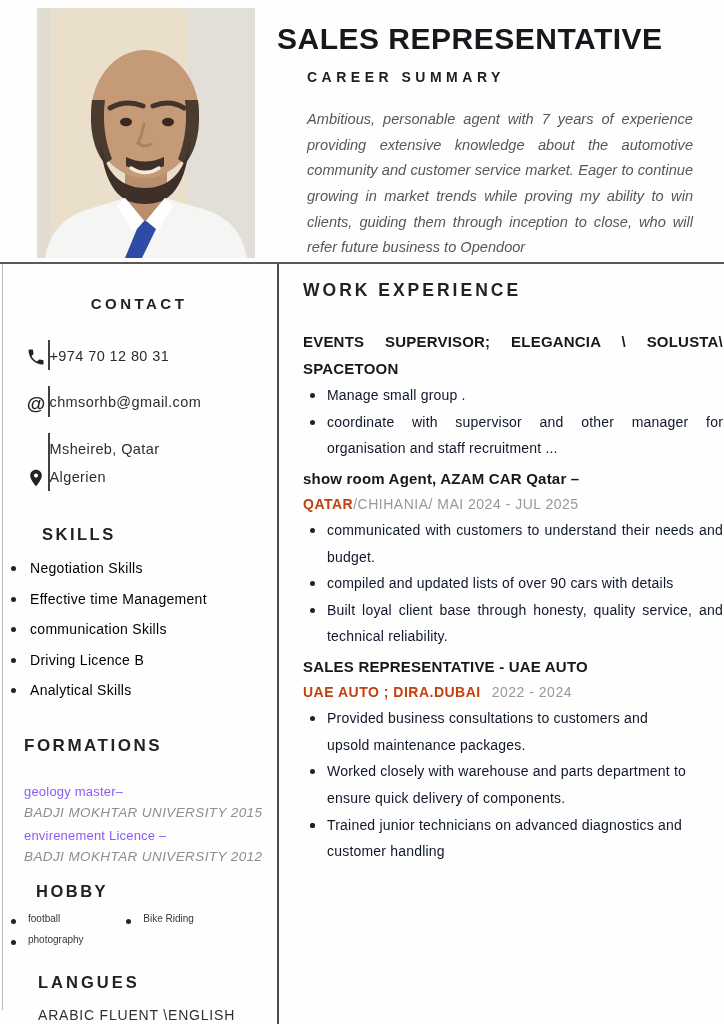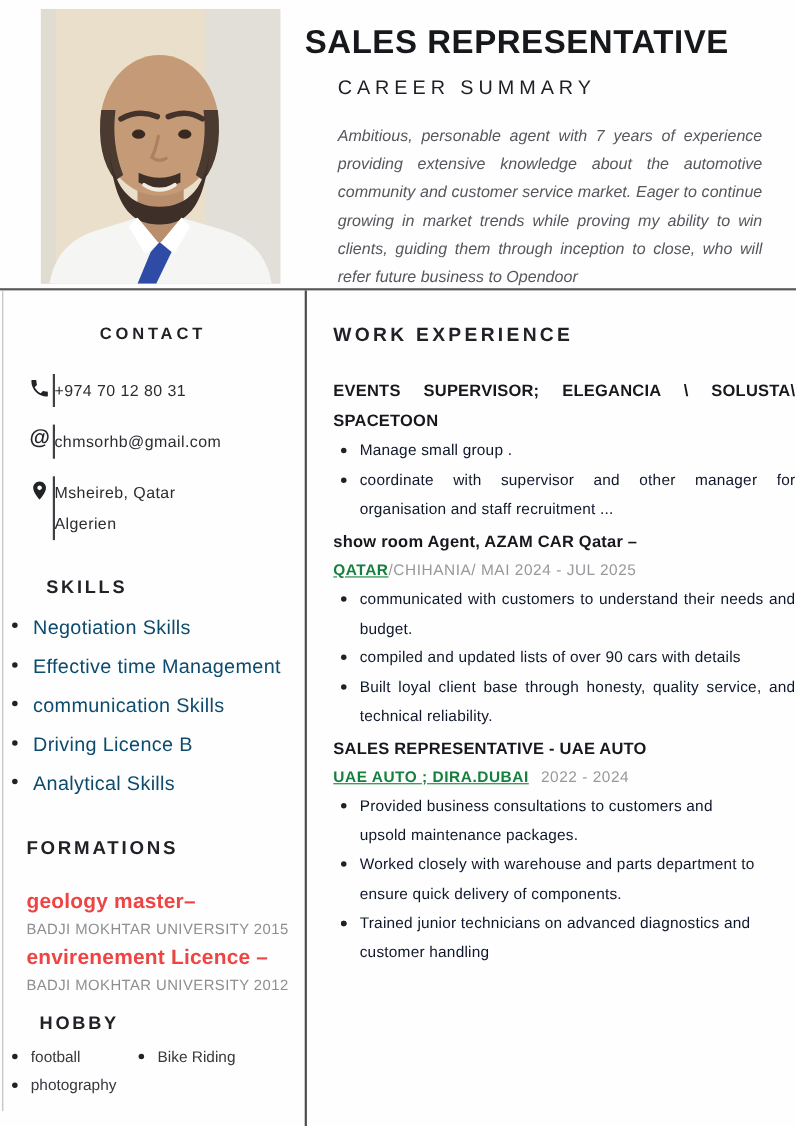--- a/index.html
+++ b/index.html
@@ -10,80 +10,80 @@
     color: #2b2c30;
     position: relative;
     overflow: hidden;
   }
   .page { position: absolute; inset: 0; background: #fefefe; }
 
   
   .photo { position: absolute; left: 37px; top: 8px; width: 218px; height: 250px; }
   .header { position: absolute; left: 277px; top: 22px; width: 436px; }
   .title  { font-size: 30px; font-weight: 800; letter-spacing: .5px; color: #17181c; margin: 0; }
-  .subtitle { margin: 13px 0 0 30px; font-size: 18px; font-weight: 400; letter-spacing: 4.5px; color: #1c1e23; }
+  .subtitle { margin: 13px 0 0 30px; font-size: 14px; font-weight: 700; letter-spacing: 4.5px; color: #1c1e23; }
   .summary {
     margin: 22px 0 0 30px; width: 386px;
     font-size: 14.6px; font-style: italic; line-height: 1.76;
     color: #56575d; text-align: justify;
   }
 
   
   .hr-top    { position: absolute; left: 0; right: 0; top: 262px; height: 2px; background: #595959; }
   .vr        { position: absolute; left: 277px; top: 264px; bottom: 0; width: 2px; background: #4d4d4f; }
   .left-edge { position: absolute; left: 2px; top: 264px; bottom: 14px; width: 1px; background: #b9b9b9; }
 
   
   .col-left  { position: absolute; left: 8px;  top: 270px; width: 262px; }
-  .col-right { position: absolute; left: 303px; top: 286px; width: 420px; }
+  .col-right { position: absolute; left: 303px; top: 272px; width: 420px; }
 
   .sec-h { font-weight: 800; color: #212227; margin: 0; }
   .contact-h { text-align: center; font-size: 15px; letter-spacing: 3.5px; margin: 25px 0 28px; }
   .skills-h  { font-size: 16.5px; letter-spacing: 2.5px; margin: 34px 0 16px 34px; }
   .form-h    { font-size: 17px; letter-spacing: 2.5px; margin: 38px 0 28px 16px; }
   .hobby-h   { font-size: 16.5px; letter-spacing: 2.5px; margin: 18px 0 12px 28px; }
   .lang-h    { font-size: 16.5px; letter-spacing: 3px;   margin: 18px 0 15px 30px; }
   .we-h      { font-size: 17.5px; letter-spacing: 3px;   margin: 8px 0 27px; }
 
   
-  .c-row { display: flex; align-items: flex-start; gap: 0; margin: 0 0 16px 16px; }
+  .c-row { display: flex; align-items: flex-end; gap: 0; margin: 0 0 16px 16px; }
   .c-icon { width: 24px; height: 26px; display: flex; align-items: center; justify-content: center; flex: 0 0 auto; }
   .c-icon svg { width: 20px; height: 20px; fill: #222327; }
   .c-icon.at { font-size: 19px; font-weight: 700; color: #222327; line-height: 26px; }
   .c-sep { width: 1.5px; align-self: stretch; min-height: 26px; background: #3f4043; flex: 0 0 auto; }
   .c-text { font-size: 14.5px; color: #2c2d31; letter-spacing: .4px; line-height: 1.95; padding-top: 2px; }
   .c-line2 { display: block; }
 
   
   ul.dot-list { list-style: none; margin: 0; padding: 0; }
   ul.dot-list li { position: relative; }
   .dot { position: absolute; border-radius: 50%; background: #212226; }
 
   .skills-list { margin-left: 24px; }
-  .skills-list li { padding-left: 22px; font-size: 18px; color: #0c4a6e; letter-spacing: .3px; margin-bottom: 14.5px; }
+  .skills-list li { padding-left: 22px; font-size: 14px; color: #000000; letter-spacing: .3px; margin-bottom: 14.5px; }
   .skills-list .dot, .hobby-grid .dot { left: 3px; top: 6px; width: 5px; height: 5px; }
 
   
   .edu { margin-left: 16px; }
-  .edu-title  { font-size: 19px; font-weight: 700; color: #ef4444; letter-spacing: .2px; }
-  .edu-school { font-size: 13.5px; color: #8e8e92; letter-spacing: .4px; margin: 6px 0 8px; }
+  .edu-title  { font-size: 13px; font-weight: 400; color: #8b5cf6; letter-spacing: .2px; }
+  .edu-school { font-size: 13.5px; font-style: italic; color: #8e8e92; letter-spacing: .4px; margin: 6px 0 8px; }
 
   
   .hobby-grid { display: grid; grid-template-columns: 1.05fr 1fr; margin-left: 26px; width: 225px; }
-  .hobby-grid li { padding-left: 20px; font-size: 14px; color: #37383d; margin-bottom: 10px; }
+  .hobby-grid li { padding-left: 20px; font-size: 10px; color: #37383d; margin-bottom: 10px; }
 
   
   .lang-line { margin: 0 0 16px 30px; font-size: 14px; color: #2f3035; letter-spacing: .8px; }
 
   
   .job { margin-bottom: 3px; }
   .job-title { font-size: 15px; font-weight: 800; color: #17181d; line-height: 1.8; letter-spacing: .2px; }
   .stretch { text-align: justify; text-align-last: justify; }
   .job-meta { font-size: 14px; line-height: 1.8; }
-  .meta-b { font-weight: 800; color: #15803d; letter-spacing: .5px; text-decoration: underline; }
+  .meta-b { font-weight: 800; color: #c2410c; letter-spacing: .5px; }
   .meta-l { color: #98989c; letter-spacing: .5px; }
   .meta-sp { margin-left: 11px; }
 
   .bullets li { padding-left: 24px; font-size: 14px; line-height: 1.9; color: #0f172a; letter-spacing: .2px; }
   .bullets .dot { left: 7px; top: 11px; width: 5px; height: 5px; }
   .bullets.just li { text-align: justify; }
   .bullets.narrow { width: 386px; }
 </style>
 </head>
 <body>

